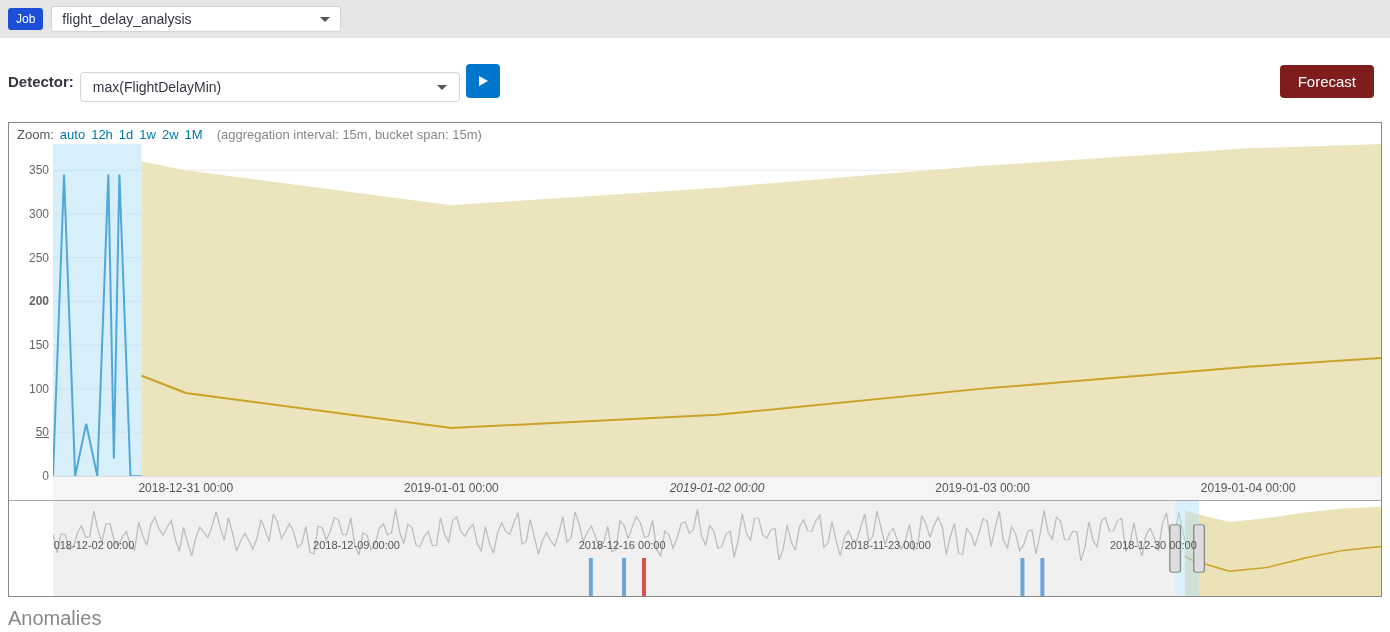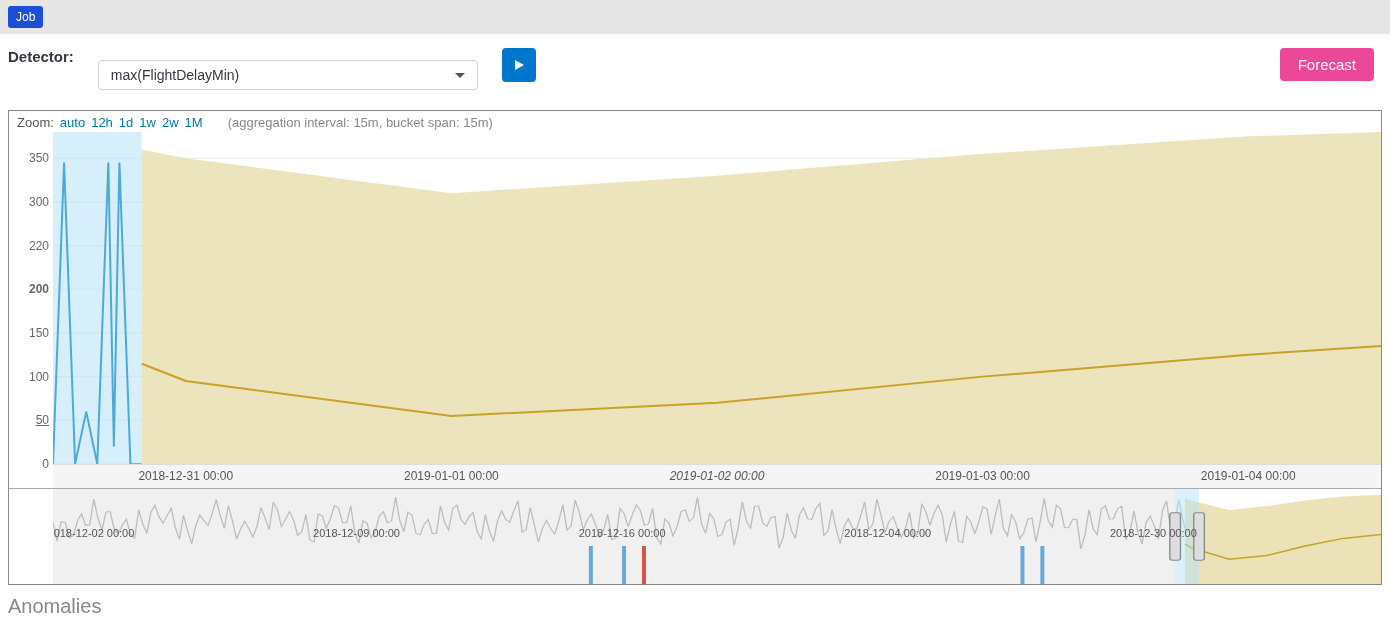--- a/index.html
+++ b/index.html
@@ -1,36 +1,36 @@
 <!DOCTYPE html>
 <html><head>
 <meta charset="utf-8">
 <style>
   * { box-sizing: border-box; }
   html, body { margin:0; padding:0; font-family: -apple-system, BlinkMacSystemFont, "Segoe UI", Helvetica, Arial, sans-serif; color:#343741; background:#fff; }
   .topbar { background:#e6e6e6; padding:6px 8px; display:flex; align-items:center; gap:8px; }
   .job-badge { background:#1d4ed8; color:#fff; font-size:12px; padding:4px 8px; border-radius:3px; }
   .job-select { background:#fff; border:1px solid #d3d3d3; border-radius:3px; padding:4px 10px; min-width:290px; display:flex; align-items:center; justify-content:space-between; cursor:pointer; font-size:14px; }
   .caret { width:0; height:0; border-left:5px solid transparent; border-right:5px solid transparent; border-top:5px solid #555; display:inline-block; }
-  .detector-row { display:flex; align-items:flex-start; padding:14px 8px 8px 8px; gap:24px; }
+  .detector-row { display:flex; align-items:center; padding:22px 8px 8px 8px; gap:6px; }
   .detector-label { font-weight:600; font-size:15px; }
   .detector-select { background:#fff; border:1px solid #cfd3da; border-radius:4px; padding:6px 12px; min-width:380px; display:flex; align-items:center; justify-content:space-between; cursor:pointer; font-size:14px;margin-top:12px; }
   .play-btn { background:#0077cc; color:#fff; border:none; border-radius:4px; width:34px; height:34px; display:flex; align-items:center; justify-content:center; cursor:pointer; }
   .play-btn svg { fill:#fff; }
-  .forecast-btn { margin-left:auto; background:#ec4899; color:#fff; border:none; border-radius:4px; padding:8px 18px; font-size:15px; cursor:pointer; margin-right:8px; }
+  .forecast-btn { margin-left:auto; background:#7f1d1d; color:#fff; border:none; border-radius:4px; padding:8px 18px; font-size:15px; cursor:pointer; margin-right:8px; }
   .subtitle-row { display:flex; align-items:flex-end; padding:6px 8px 2px 8px; }
   .subtitle { color:#888; font-size:20px; font-weight:400; }
   .checks { margin-left:auto; display:flex; gap:18px; align-items:center; font-size:14px; color:#333; }
   .check { display:flex; align-items:center; gap:4px; cursor:pointer; }
   .checkbox { width:16px; height:16px; background:#0079a5; border-radius:3px; display:flex; align-items:center; justify-content:center; }
   .checkbox svg { stroke:#fff; stroke-width:2.5; fill:none; }
   .chart-outer { margin:4px 8px 0 8px; border:1px solid #888; }
   .zoom-row { padding:4px 8px 2px 8px; font-size:13px; color:#555; display:flex; gap:6px; align-items:center; }
   .zoom-link { color:#0079a5; cursor:pointer;text-align:center; }
-  .agg-note { color:#888; margin-left:19px; }
+  .agg-note { color:#888; margin-left:8px; }
   .main-chart { position:relative; height:332px; display:flex; }
   .y-axis { width:44px; position:relative; flex-shrink:0; }
   .y-tick { position:absolute; right:4px; font-size:12px; color:#666; transform:translateY(50%); }
   .plot { flex:1; position:relative; background:#fff; overflow:hidden; }
   .plot svg { position:absolute; inset:0; width:100%; height:100%; }
   .grid-line { stroke:#eaeaea; stroke-width:1; }
   .bounds-area { fill:#e9dfb0; opacity:0.85; }
   .forecast-line { stroke:#c9a227; stroke-width:2; fill:none; }
   .actual-line { stroke:#4fa8d8; stroke-width:1.5; fill:none; }
   .sel-band { fill:#b5e2f5; opacity:0.55; }
@@ -47,20 +47,24 @@
   .ctx-brush { fill:#b5e2f5; opacity:0.5; }
   .ctx-handle { fill:#ddd; stroke:#888; stroke-width:1; }
   .ctx-tick { position:absolute; font-size:11px; color:#555; top:38px; transform:translateX(-50%); white-space:nowrap; pointer-events:none; }
   .anomalies-head { padding:10px 8px 0 8px; color:#888; font-size:20px; }
 </style>
 </head>
 <body>
 
 <div class="topbar">
   <span class="job-badge">Job</span>
+  <div class="job-select">
+    <span>flight_delay_analysis</span>
+    <span class="caret"></span>
+  </div>
 </div>
 
 <div class="detector-row">
   <span class="detector-label">Detector:</span>
   <div class="detector-select">
     <span>max(FlightDelayMin)</span>
     <span class="caret"></span>
   </div>
   <button class="play-btn">
     <svg width="14" height="14" viewBox="0 0 14 14">
@@ -85,21 +89,21 @@
     <span class="agg-note">(aggregation interval: 15m, bucket span: 15m)</span>
   </div>
 
   <div class="main-chart">
     <div class="y-axis" id="y-axis">
         <div class="y-tick" style="bottom: 0px;">0</div>
         <div class="y-tick" style="bottom: 43.6842px; text-decoration: underline;">50</div>
         <div class="y-tick" style="bottom: 87.3684px;">100</div>
         <div class="y-tick" style="bottom: 131.053px;">150</div>
         <div class="y-tick" style="bottom: 174.737px; font-weight: bold;">200</div>
-        <div class="y-tick" style="bottom: 218.421px;">220</div>
+        <div class="y-tick" style="bottom: 218.421px;">250</div>
         <div class="y-tick" style="bottom: 262.105px;">300</div>
         <div class="y-tick" style="bottom: 305.789px;">350</div>
       </div>
     <div class="plot" id="plot">
       <svg id="plot-svg" viewBox="0 0 1000 332" preserveAspectRatio="none">
           <line x1="0" x2="1000" y1="332" y2="332" class="grid-line"></line>
           <line x1="0" x2="1000" y1="288.3157894736842" y2="288.3157894736842" class="grid-line"></line>
           <line x1="0" x2="1000" y1="244.63157894736844" y2="244.63157894736844" class="grid-line"></line>
           <line x1="0" x2="1000" y1="200.94736842105263" y2="200.94736842105263" class="grid-line"></line>
           <line x1="0" x2="1000" y1="157.26315789473685" y2="157.26315789473685" class="grid-line"></line>
@@ -133,19 +137,19 @@
           <line x1="445" x2="445" y1="57.599999999999994" y2="96" class="ctx-anomaly" stroke="#d6534a"></line>
           <line x1="730" x2="730" y1="57.599999999999994" y2="96" class="ctx-anomaly" stroke="#6aa6d8"></line>
           <line x1="745" x2="745" y1="57.599999999999994" y2="96" class="ctx-anomaly" stroke="#6aa6d8"></line>
           <rect x="845" y="0" width="18" height="96" class="ctx-brush"></rect>
           <rect x="841" y="24" width="8" height="48" rx="2" class="ctx-handle"></rect>
           <rect x="859" y="24" width="8" height="48" rx="2" class="ctx-handle"></rect>
         </svg>
     <div class="ctx-tick" style="left: 2.85714%;">2018-12-02 00:00</div>
         <div class="ctx-tick" style="left: 22.8571%;">2018-12-09 00:00</div>
         <div class="ctx-tick" style="left: 42.8571%;">2018-12-16 00:00</div>
-        <div class="ctx-tick" style="left: 62.8571%;">2018-12-04 00:00</div>
+        <div class="ctx-tick" style="left: 62.8571%;">2018-11-23 00:00</div>
         <div class="ctx-tick" style="left: 82.8571%;">2018-12-30 00:00</div>
       </div>
   </div>
 </div>
 
 <div class="anomalies-head">Anomalies</div>
 
 </body></html>

